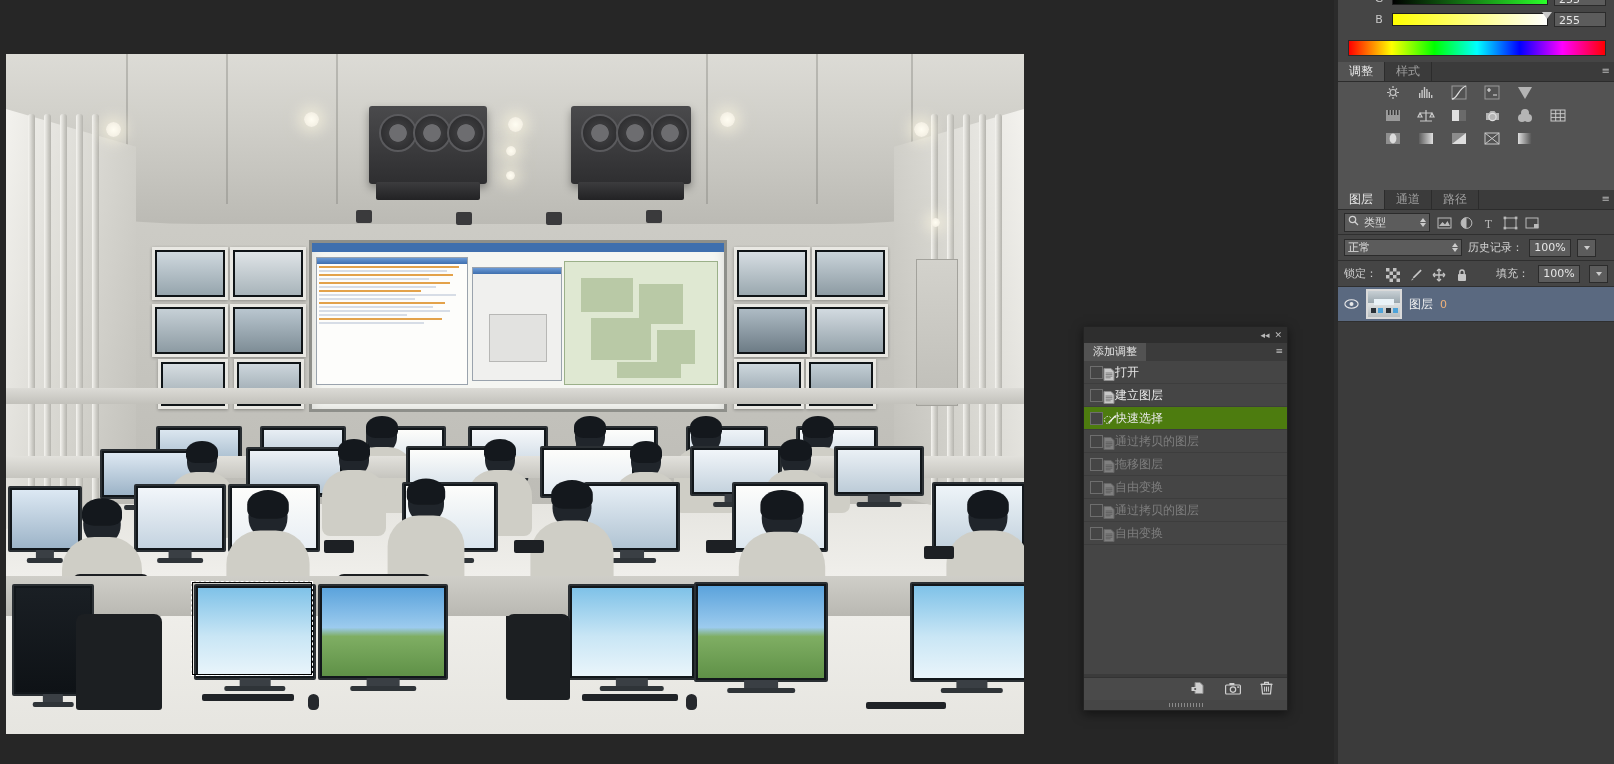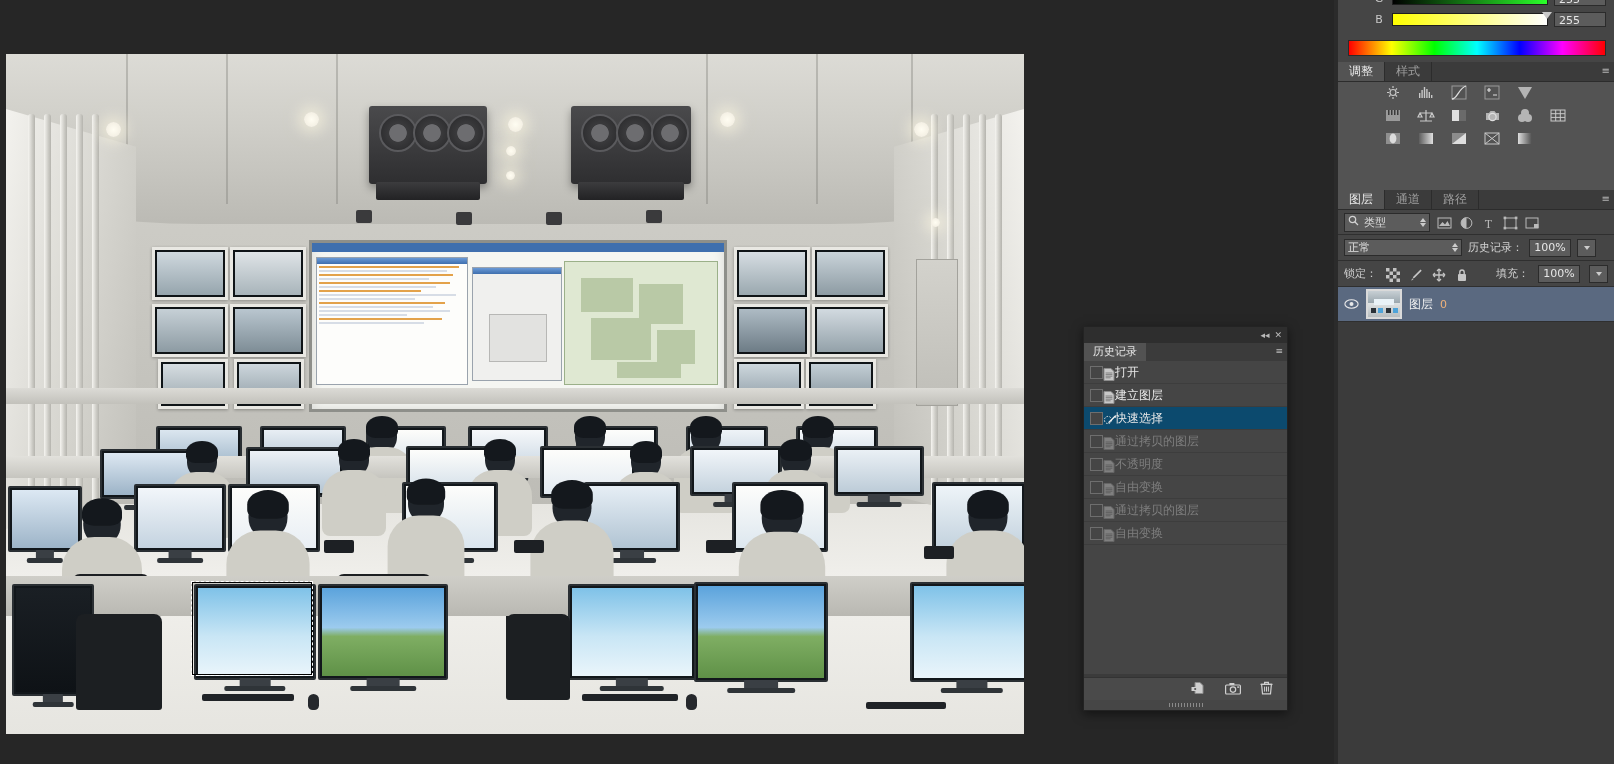--- a/index.html
+++ b/index.html
@@ -143,21 +143,21 @@
   .hp-titlebar{height:16px;background:#2e2e2e;display:flex;align-items:center;justify-content:flex-end;gap:5px;padding-right:5px;}
   .tb-btn{color:#b9b9b9;font-size:9px;line-height:9px;}
   .hp-tabs{height:18px;background:#3b3b3b;display:flex;border-bottom:1px solid #2b2b2b;position:relative;}
   .hp-tab{padding:0 9px;font-size:11px;color:#e4e4e4;background:#525252;line-height:18px;}
   .hp-menu{position:absolute;right:4px;top:4px;color:#bdbdbd;font-size:9px;line-height:9px;}
   .hp-body{position:absolute;left:0;right:0;top:34px;bottom:36px;background:#454545;overflow:hidden;}
   .snap{display:flex;align-items:center;gap:6px;height:24px;padding:0 6px;border-bottom:1px solid #3b3b3b;}
   .snap-thumb{width:28px;height:19px;border:1px solid #888;background:#6f7d84;overflow:hidden;position:relative;}
   .snap-name{color:#e6e6e6;font-size:11px;white-space:nowrap;overflow:hidden;}
   .hitem{display:flex;align-items:center;height:22px;padding:0 6px;border-bottom:1px solid #3d3d3d;}
-  .hitem.sel{background:#0c4a6e;}
+  .hitem.sel{background:#4d7c0f;}
   .hchk{width:11px;height:11px;border:1px solid #6e6e6e;background:#454545;}
   .hicon{width:12px;height:13px;}
   .htxt{font-size:12px;color:#e8e8e8;}
   .hitem.dim .htxt{color:#7e7e7e;}
   .hitem.dim .hicon{opacity:.45;}
   .hp-foot{position:absolute;left:0;right:0;bottom:10px;height:22px;background:#4a4a4a;border-top:1px solid #333;
     display:flex;align-items:center;justify-content:flex-end;gap:19px;padding-right:14px;}
   .hp-grip{position:absolute;left:0;right:0;bottom:0;height:10px;background:#464646;}
   .hp-grip i{position:absolute;left:50%;transform:translateX(-50%);top:3px;width:34px;height:4px;
     background:repeating-linear-gradient(90deg,#8a8a8a 0 1px,transparent 1px 3px);}
@@ -807,21 +807,21 @@
       </div>
     </div>
   </div>
 
   <div class="histpanel">
     <div class="hp-titlebar">
       <span class="tb-btn">◂◂</span>
       <span class="tb-btn">✕</span>
     </div>
     <div class="hp-tabs">
-      <div class="hp-tab">历史记录</div>
+      <div class="hp-tab">添加调整</div>
       <div class="hp-menu">≡</div>
     </div>
 
     <div class="hp-body">
 
       <div class="hitem">
         <span class="hchk"></span>
         <span class="hicon">
           <svg width="12" height="13" viewBox="0 0 12 13">
               <path d="M1 .5h7l3 3v9H1z" fill="#c8c8c8" stroke="#8c8c8c"></path>
@@ -868,21 +868,21 @@
 
       <div class="hitem dim">
         <span class="hchk"></span>
         <span class="hicon">
           <svg width="12" height="13" viewBox="0 0 12 13">
               <path d="M1 .5h7l3 3v9H1z" fill="#c8c8c8" stroke="#8c8c8c"></path>
               <g stroke="#6e6e6e" stroke-width=".8">
                 <path d="M2.6 5h6.8M2.6 6.6h6.8M2.6 8.2h6.8M2.6 9.8h5"></path>
               </g>
             </svg></span>
-        <span class="htxt">不透明度</span>
+        <span class="htxt">拖移图层</span>
       </div>
 
       <div class="hitem dim">
         <span class="hchk"></span>
         <span class="hicon">
           <svg width="12" height="13" viewBox="0 0 12 13">
               <path d="M1 .5h7l3 3v9H1z" fill="#c8c8c8" stroke="#8c8c8c"></path>
               <g stroke="#6e6e6e" stroke-width=".8">
                 <path d="M2.6 5h6.8M2.6 6.6h6.8M2.6 8.2h6.8M2.6 9.8h5"></path>
               </g>

